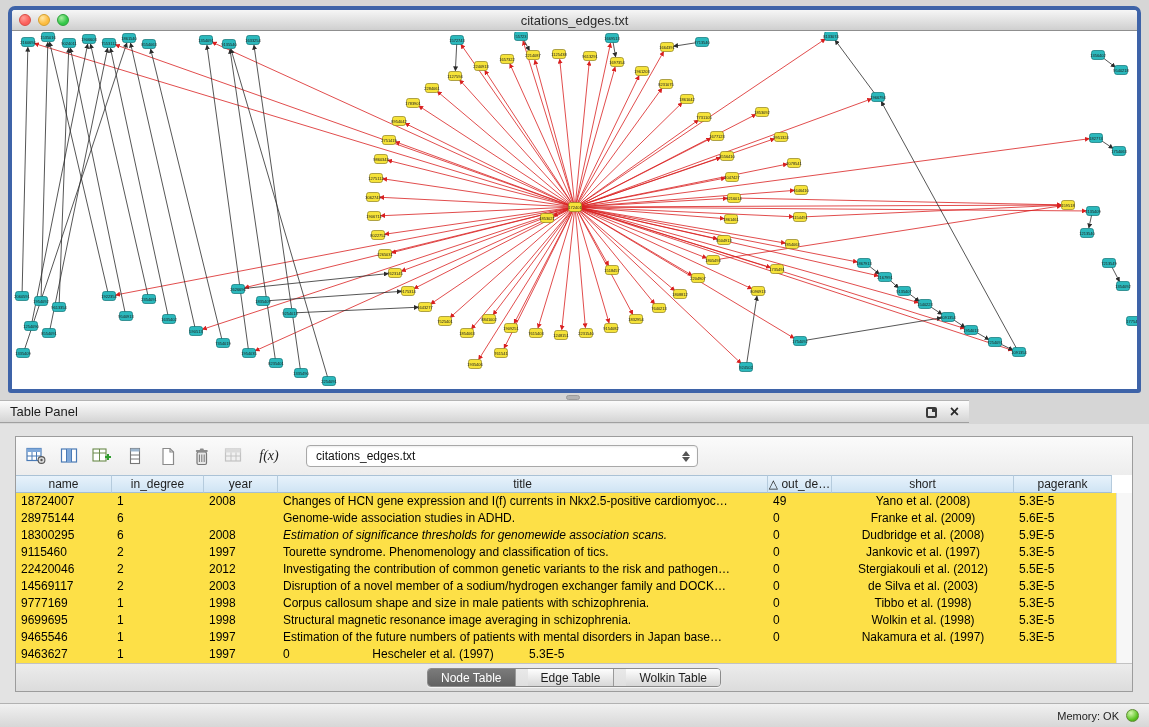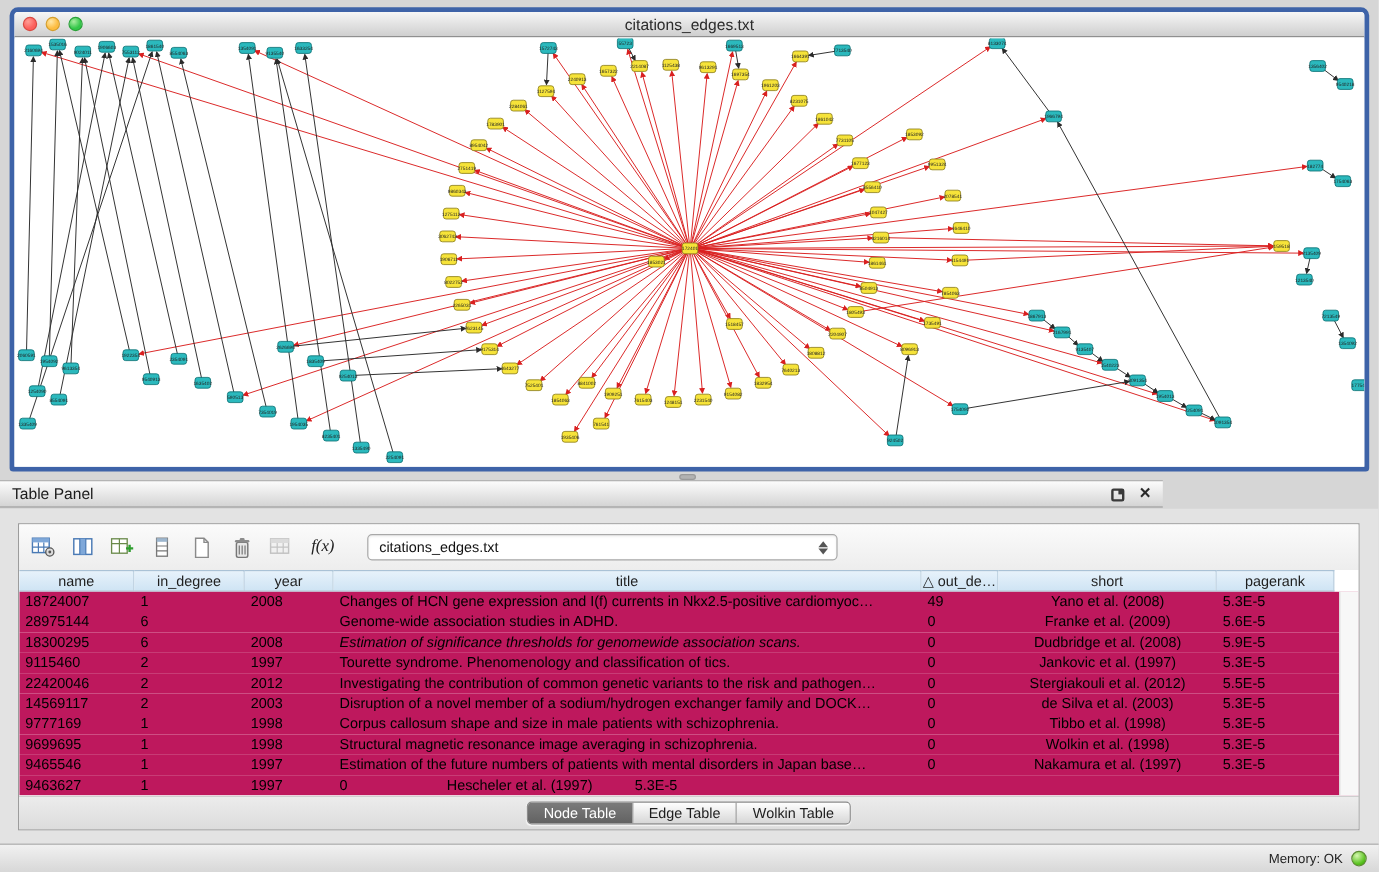--- a/index.html
+++ b/index.html
@@ -87,39 +87,40 @@
   
   #tp-table { flex:1; position:relative; overflow:hidden; background:#fff; }
   #thead { display:flex; height:18px; }
   .hcell {
     background:linear-gradient(#e7f2fb,#cfe4f4);
     border-right:1px solid #b5cbdd; border-top:1px solid #aac2d6; border-bottom:1px solid #a5bed2;
     font-size:12px; color:#1e1e1e; text-align:center; line-height:17px;
     white-space:nowrap; overflow:hidden; flex:none;
   }
   #tbody { position:absolute; left:0; right:0; top:18px; bottom:0; overflow:hidden; }
-  .trow { display:flex; height:17px; background:#be185d; }
+  .trow { display:flex; height:17px; background:#fde047; }
   .tcell {
     font-size:12px; color:#000; line-height:17px; white-space:nowrap; overflow:hidden;
     padding-left:5px; flex:none;
   }
   .tcell.center { text-align:center; padding-left:0; }
   #vscroll {
     position:absolute; right:0; top:18px; bottom:0; width:16px;
     background:#f7f7f7; border-left:1px solid #dcdcdc;
   }
 
   
   #tp-tabs {
     height:28px; flex:none; background:linear-gradient(#ececec,#dcdcdc);
     border-top:1px solid #c2c2c2; display:flex; align-items:center; justify-content:center;
   }
   #seg {
     display:flex; border:1px solid #8b8b8b; border-radius:4px; overflow:hidden; height:19px;
     box-shadow:0 1px 1px rgba(255,255,255,.7);
+    gap:12px;
   }
   .seg-btn {
     border:none; font-size:12px; padding:0 13px; height:100%;
     background:linear-gradient(#fefefe,#d7d7d7); color:#1d1d1d; border-right:1px solid #9a9a9a;
     font-family:"Liberation Sans", sans-serif;
   }
   .seg-btn:last-child { border-right:none; }
   .seg-btn.selected { background:linear-gradient(#7b7b7b,#626262); color:#fff; }
 
   

